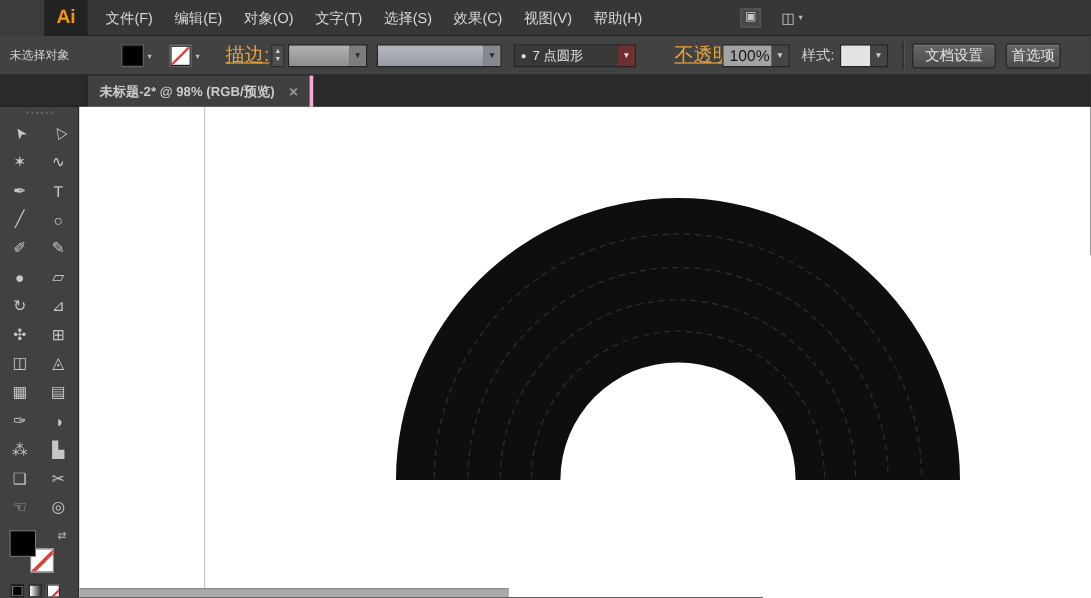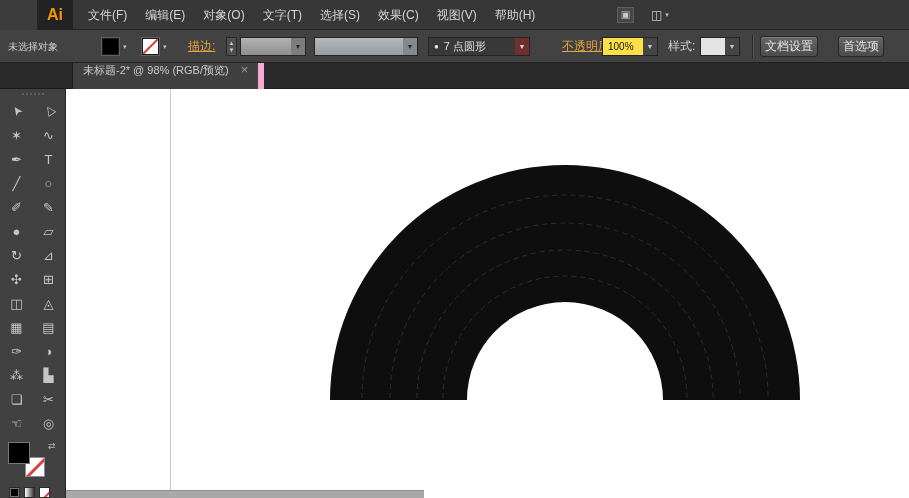--- a/index.html
+++ b/index.html
@@ -18,52 +18,52 @@
   .mb-ws { position:absolute; left:614px; top:7px; height:16px; display:flex; align-items:center; gap:3px; color:#c9c9c9; font-size:12px; }
   .mb-ws .caret { font-size:7px; color:#bdbdbd; }
   
   .controlbar { position:absolute; left:0; top:30px; right:0; height:33px; background:#424242; border-bottom:1px solid #212121; }
   .status { position:absolute; left:8px; top:0; line-height:33px; font-size:10px; color:#cfcfcf; }
   .swatch { position:absolute; top:8px; width:17px; height:17px; border:1px solid #1b1b1b; box-shadow:0 0 0 1px #606060; }
   .swatch.fill { left:102px; background:#000; }
   .swatch.stroke { left:142px; background:#fff; overflow:hidden; }
   .mini-caret { position:absolute; font-size:7px; color:#bdbdbd; }
   .c1 { left:123px; top:13px; } .c2 { left:163px; top:13px; }
-  .link { position:absolute; top:0; line-height:33px; font-size:12px; color:#e8a33d; text-decoration:underline; }
+  .link { position:absolute; top:0; line-height:33px; font-size:16px; color:#e8a33d; text-decoration:underline; }
   .l-stroke { left:188px; } .l-opacity { left:562px; }
   .stepper { position:absolute; left:226px; top:7px; width:11px; height:19px; background:#4f4f4f; border:1px solid #2a2a2a;
              display:flex; flex-direction:column; align-items:center; justify-content:center; color:#cccccc; font-size:6px; line-height:7px; }
   .combo { position:absolute; top:7px; height:19px; display:flex; border:1px solid #242424; }
   .combo .field { flex:1; display:flex; align-items:center; padding:0 5px; overflow:hidden; white-space:nowrap; }
   .combo .arrow { width:14px; display:flex; align-items:center; justify-content:center; font-size:7px; }
   .combo.weight { left:240px; width:66px; }
   .combo.weight .field { background:linear-gradient(#b2b2b2,#8e8e8e); }
   .combo.weight .arrow { background:#7d7d7d; color:#2a2a2a; }
   .combo.profile { left:314px; width:104px; }
   .combo.profile .field { background:linear-gradient(#b4b9be,#959ba2); }
   .combo.profile .arrow { background:#83888e; color:#26292c; }
   .combo.brush { left:428px; width:102px; }
   .combo.brush .field { background:#393939; color:#e2e2e2; font-size:11px; gap:5px; }
   .combo.brush .field .bullet { font-size:8px; color:#e2e2e2; }
   .combo.brush .arrow { background:#6e3131; color:#d9d9d9; }
   .combo.opacity { left:602px; width:56px; }
-  .combo.opacity .field { background:#fde047; color:#161616; font-size:10px; }
+  .combo.opacity .field { background:#a3a3a3; color:#161616; font-size:13px; }
   .combo.opacity .arrow { background:#454545; color:#c9c9c9; }
   .lbl-style { position:absolute; left:668px; top:0; line-height:33px; font-size:12px; color:#cfcfcf; }
   .combo.stylec { left:700px; width:40px; }
   .combo.stylec .field { background:#e3e3e3; }
   .combo.stylec .arrow { background:#454545; color:#c9c9c9; }
   .vdiv { position:absolute; left:752px; top:5px; width:1px; height:23px; background:#292929; box-shadow:1px 0 0 #575757; }
   .btn { position:absolute; top:6px; height:21px; background:linear-gradient(#656565,#4c4c4c); border:1px solid #272727; border-radius:3px;
          color:#e4e4e4; font-size:12px; line-height:18px; text-align:center; box-shadow:inset 0 1px 0 rgba(255,255,255,.16); white-space:nowrap; }
-  .btn-doc { left:760px; width:58px; } .btn-pref { left:838px; width:46px; }
+  .btn-doc { left:760px; width:70px; } .btn-pref { left:838px; width:46px; }
   
   .tabstrip { position:absolute; left:0; top:63px; right:0; height:26px; background:#2a2a2a; border-bottom:1px solid #1c1c1c; }
-  .tab { position:absolute; left:72px; top:0; height:26px; background:#404040; border-left:1px solid #1c1c1c; border-right:6px solid #f9a8d4;
-         display:flex; align-items:flex-start; gap:12px; padding:0 10px; font-size:11px; color:#cbcbcb; white-space:nowrap; }
+  .tab { position:absolute; left:72px; top:0; height:26px; background:#404040; border-left:1px solid #1c1c1c; border-right:3px solid #f9a8d4;
+         display:flex; align-items:center; gap:12px; padding:0 10px; font-size:11px; color:#cbcbcb; white-space:nowrap;font-weight:bold; }
   .tabclose { color:#9b9b9b; font-size:13px; line-height:13px; }
   
   .toolbar { position:absolute; left:0; top:89px; width:66px; bottom:0; background:#414141; border-right:1px solid #292929; overflow:hidden; }
   .grip { height:9px; display:flex; align-items:center; justify-content:center; }
   .grip-dots { width:22px; border-top:2px dotted #5f5f5f; }
   .toolgrid { position:absolute; left:0; top:10px; width:65px; display:grid; grid-template-columns:32px 32px; justify-content:center; }
   .tool { width:32px; height:24px; display:flex; align-items:center; justify-content:center; font-size:13px; color:#c6c6c6; }
   .tool.rot { transform:rotate(-125deg); font-size:12px; }
   .wells { position:absolute; left:0; top:350px; width:65px; height:70px; }
   .well-stroke { position:absolute; left:25px; top:18px; width:20px; height:20px; background:#fff; border:1px solid #8a8a8a; overflow:hidden; }

